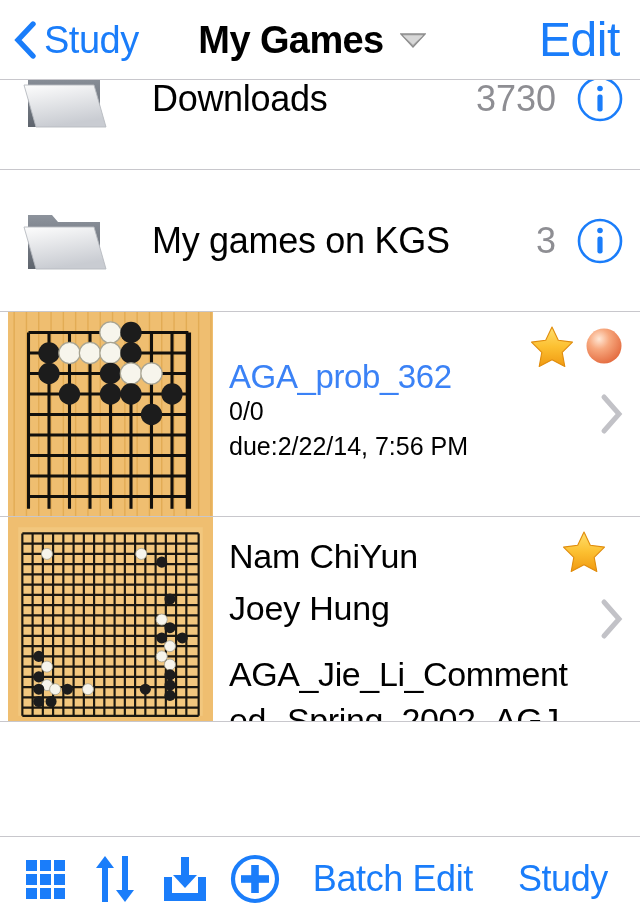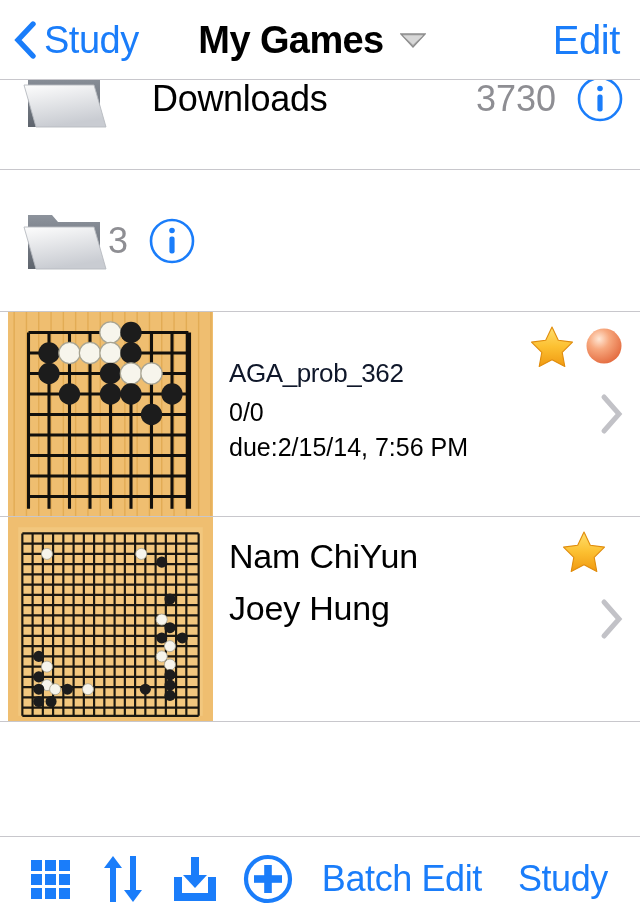--- a/index.html
+++ b/index.html
@@ -81,21 +81,21 @@
     pointer-events: auto;
     cursor: pointer;
     display: block;
   }
 
   .nav-edit {
     position: absolute;
     right: 20px;
     top: 50%;
     transform: translateY(-50%);
-    font-size: 40px;
+    font-size: 48px;
     color: #1a7dfa;
     letter-spacing: -0.4px;
     line-height: 1;
     cursor: pointer;
     text-align: center;
   }
 
   
   .list {
     flex: 1 1 auto;
@@ -179,31 +179,31 @@
   }
 
   
   .game-a {
     position: absolute;
     left: 16px;
     top: 48px;
     right: 70px;
   }
   .game-a .game-title {
-    font-size: 26px;
-    color: #0f172a;
+    font-size: 33px;
+    color: #3b82f6;
     letter-spacing: -0.4px;
     line-height: 1.05;
     white-space: nowrap;
   }
   .game-a .game-meta {
     font-size: 25px;
     color: #000000;
     line-height: 1.32;
-    margin-top: 9px;
+    margin-top: 0;
     white-space: nowrap;
   }
   .game-a .game-meta + .game-meta { margin-top: 2px; }
 
   
   .game-b {
     position: absolute;
     left: 16px;
     top: 14px;
     right: 66px;
@@ -253,21 +253,21 @@
 
   
   .toolbar {
     flex: 0 0 84px;
     height: 84px;
     background: #ffffff;
     border-top: 1px solid #c8c7cc;
     display: flex;
     align-items: center;
     padding: 0 18px;
-    gap: 8px;
+    gap: 17px;
   }
 
   .tb-btn {
     display: flex;
     align-items: center;
     justify-content: center;
     cursor: pointer;
     height: 60px;
   }
   .tb-icon-btn { width: 76px; }
@@ -378,20 +378,21 @@
           <circle cx="31" cy="53" r="2.3"></circle>
             <circle cx="36" cy="53" r="2.3"></circle>
         </g>
         <g fill="#fbfbf4" stroke="#9a9a88" stroke-width="0.5">
           <circle cx="41" cy="53" r="2.3"></circle>
             <circle cx="46" cy="53" r="2.3"></circle>
           <circle cx="51" cy="53" r="2.3"></circle>
         </g>
         <path d="M2 24 L72 24 L84 66 L14 66 Z" fill="url(#ffrontB)" stroke="#b7bac0" stroke-width="0.9"></path>
       </svg>
+      <span class="folder-label">My games on KGS</span>
       <span class="folder-count">3</span>
       <svg class="info-btn" viewBox="0 0 48 48">
         <circle cx="24" cy="24" r="21" fill="none" stroke="#1a7dfa" stroke-width="2.6"></circle>
         <circle cx="24" cy="13.5" r="2.8" fill="#1a7dfa"></circle>
         <rect x="21.4" y="19.5" width="5.2" height="17" rx="2.2" fill="#1a7dfa"></rect>
       </svg>
     </div>
 
     <div class="row row-game">
       <svg class="board-thumb" viewBox="0 0 100 100">
@@ -459,21 +460,21 @@
                 <stop offset="1" stop-color="#e2663a"></stop>
               </radialGradient>
             </defs>
             <circle cx="20" cy="20" r="17.5" fill="url(#stoneA)"></circle>
           </svg>
         </div>
 
         <div class="game-a">
           <div class="game-title">AGA_prob_362</div>
           <div class="game-meta">0/0</div>
-          <div class="game-meta">due:2/15/14, 7:56 PM</div>
+          <div class="game-meta">due:2/22/14, 7:56 PM</div>
         </div>
 
         <svg class="chevron" viewBox="0 0 24 42">
           <polyline points="4,4 19,21 4,38" fill="none" stroke="#c2c2c7" stroke-width="5" stroke-linecap="round" stroke-linejoin="miter"></polyline>
         </svg>
       </div>
     </div>
 
     <div class="row row-game">
       <svg class="board-thumb" viewBox="0 0 100 100">
@@ -522,20 +523,24 @@
                 <stop offset="1" stop-color="#f09a12"></stop>
               </linearGradient>
             </defs>
             <polygon points="22,3 28.3,16.2 42.5,18.1 32.2,28.3 34.8,42.5 22,35.7 9.2,42.5 11.8,28.3 1.5,18.1 15.7,16.2" fill="url(#starB)" stroke="#e08c0c" stroke-width="1.1" stroke-linejoin="round"></polygon>
           </svg>
         </div>
 
         <div class="game-b">
           <div class="player">Nam ChiYun</div>
           <div class="player">Joey Hung</div>
+          <div class="event">
+            <span>AGA_Jie_Li_Commented</span>
+            <span class="event-line2">Spring_2002_AGJ</span>
+          </div>
         </div>
 
         <svg class="chevron" viewBox="0 0 24 42">
           <polyline points="4,4 19,21 4,38" fill="none" stroke="#c2c2c7" stroke-width="5" stroke-linecap="round" stroke-linejoin="miter"></polyline>
         </svg>
       </div>
     </div>
 
   </div>
 

